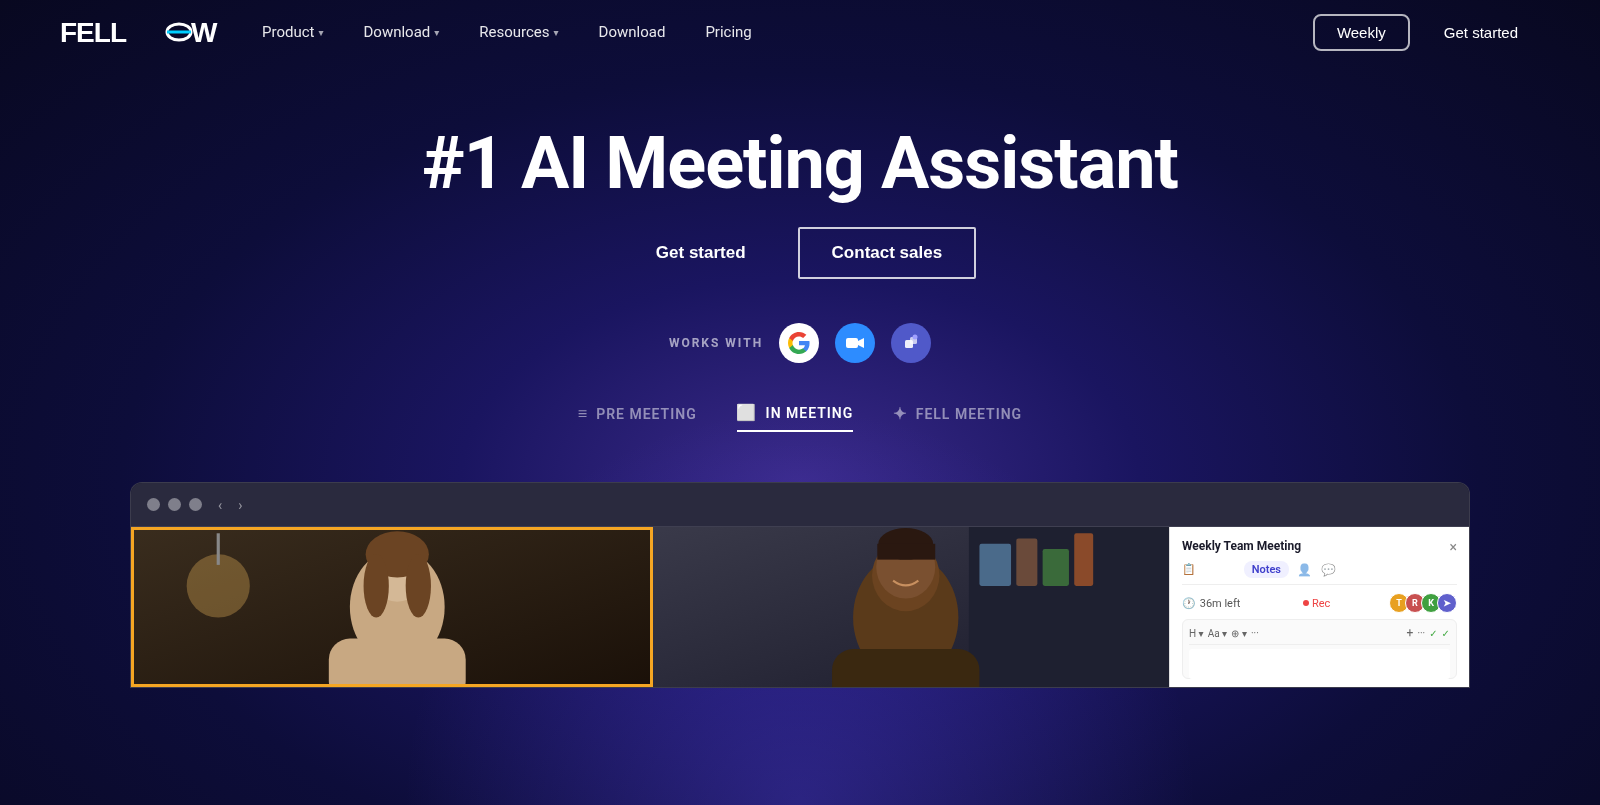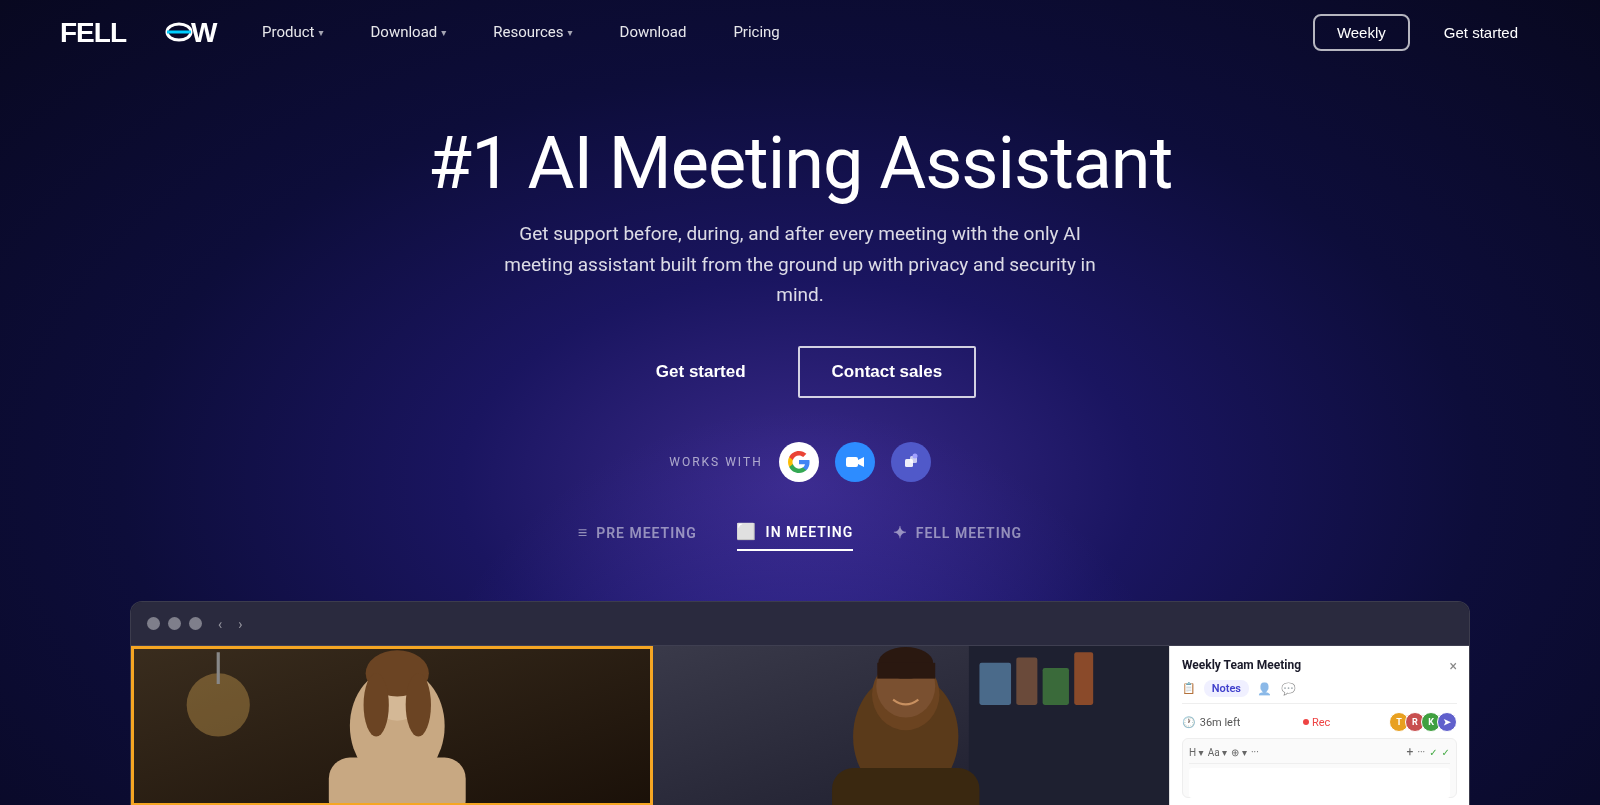--- a/index.html
+++ b/index.html
@@ -38,21 +38,21 @@
       color: white;
       letter-spacing: -1px;
       margin-right: 28px;
       display: flex;
       align-items: center;
     }
 
     .nav-links {
       display: flex;
       align-items: center;
-      gap: 19px;
+      gap: 12px;
       flex: 1;
     }
 
     .nav-item {
       display: flex;
       align-items: center;
       gap: 4px;
       padding: 8px 14px;
       color: rgba(255,255,255,0.9);
       font-size: 15px;
@@ -94,23 +94,23 @@
     
     .hero {
       position: relative;
       z-index: 10;
       text-align: center;
       padding: 60px 20px 30px;
     }
 
     .hero h1 {
       font-size: 72px;
-      font-weight: 400;
+      font-weight: 700;
       line-height: 1.1;
-      margin-bottom: 16px;
+      margin-bottom: 24px;
       letter-spacing: -1px;
     }
 
     .hero p {
       font-size: 19px;
       line-height: 1.6;
       color: rgba(255,255,255,0.85);
       max-width: 600px;
       margin: 0 auto 36px;
     }
@@ -150,21 +150,21 @@
       justify-content: center;
       align-items: center;
       gap: 16px;
       margin-bottom: 40px;
     }
 
     .works-with-label {
       font-size: 12px;
       letter-spacing: 2px;
       color: rgba(255,255,255,0.6);
-      font-weight: 400;
+      font-weight: 700;
     }
 
     .integration-icon {
       width: 40px;
       height: 40px;
       border-radius: 50%;
       display: flex;
       align-items: center;
       justify-content: center;
       font-size: 18px;
@@ -312,20 +312,21 @@
       border-bottom: 1px solid #eee;
     }
 
     .panel-tab-active {
       background: #f0f0ff;
       border-radius: 8px;
       padding: 2px 8px;
       font-size: 11px;
       color: #4040cc;
       font-weight: 600;
+      margin-left: 40px;
     }
 
     .panel-icon {
       width: 16px;
       height: 16px;
       opacity: 0.5;
       display: flex;
       align-items: center;
       justify-content: center;
       font-size: 12px;
@@ -459,21 +460,20 @@
   </div>
 
   <div class="nav-right">
     <button class="btn-login">Weekly</button>
     <button class="btn-get-started-nav">Get started</button>
   </div>
 </nav>
 
 <div class="hero">
   <h1>#1 AI Meeting Assistant</h1>
-  <p>Get support before, during, and after every meeting with the only AI meeting assistant built from the ground up with privacy and security in mind.</p>
 
   <div class="hero-buttons">
     <button class="btn-get-started-hero">Get started</button>
     <button class="btn-contact-sales">Contact sales</button>
   </div>
 
   <div class="works-with">
     <span class="works-with-label">WORKS WITH</span>
 
     <div class="integration-icon google-meet-icon">

